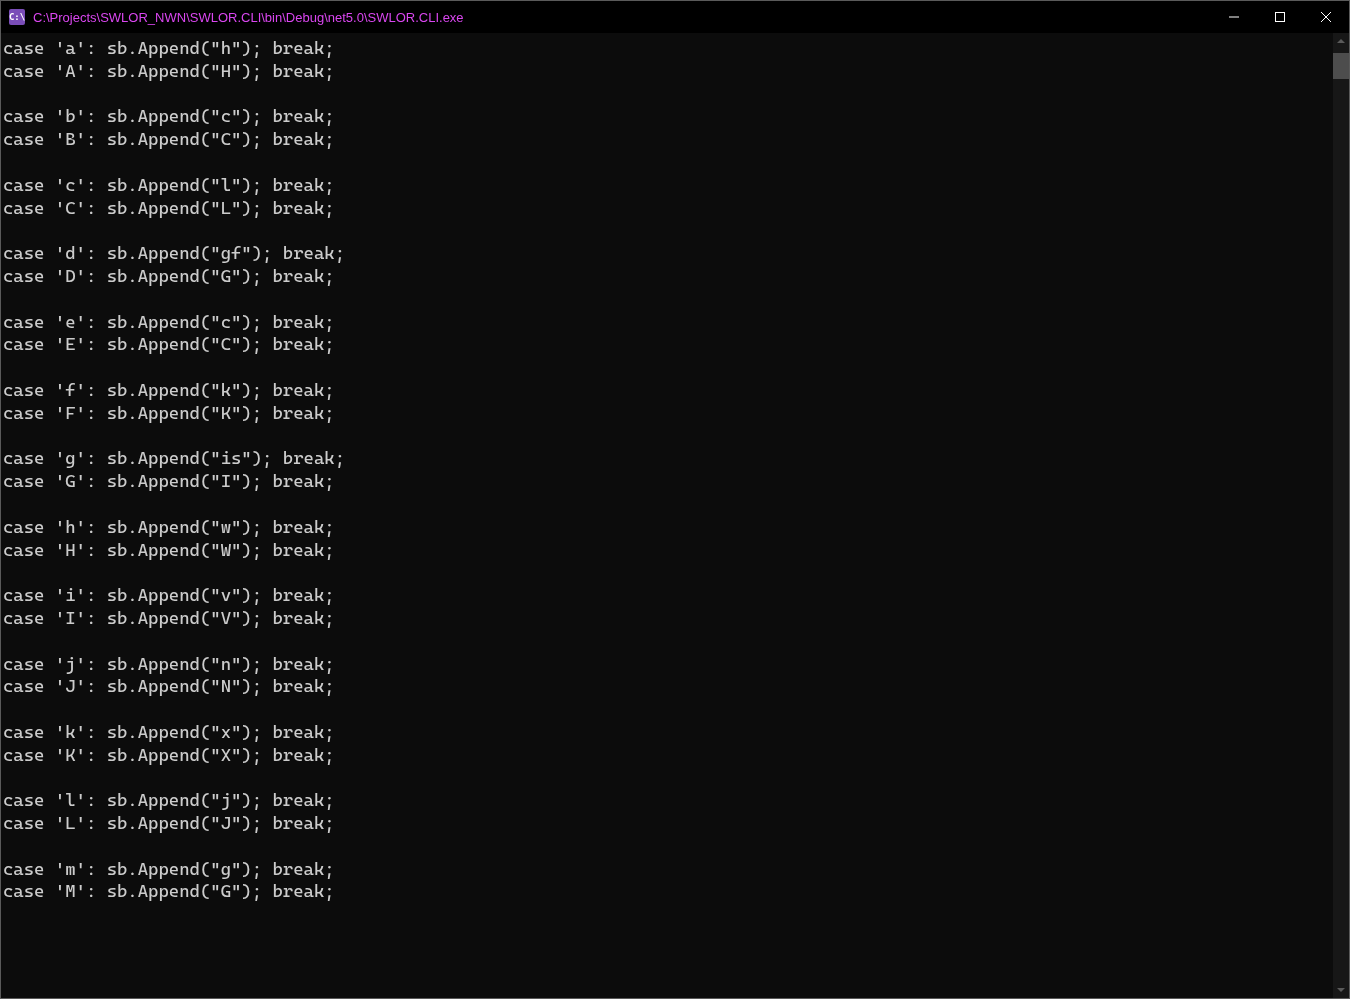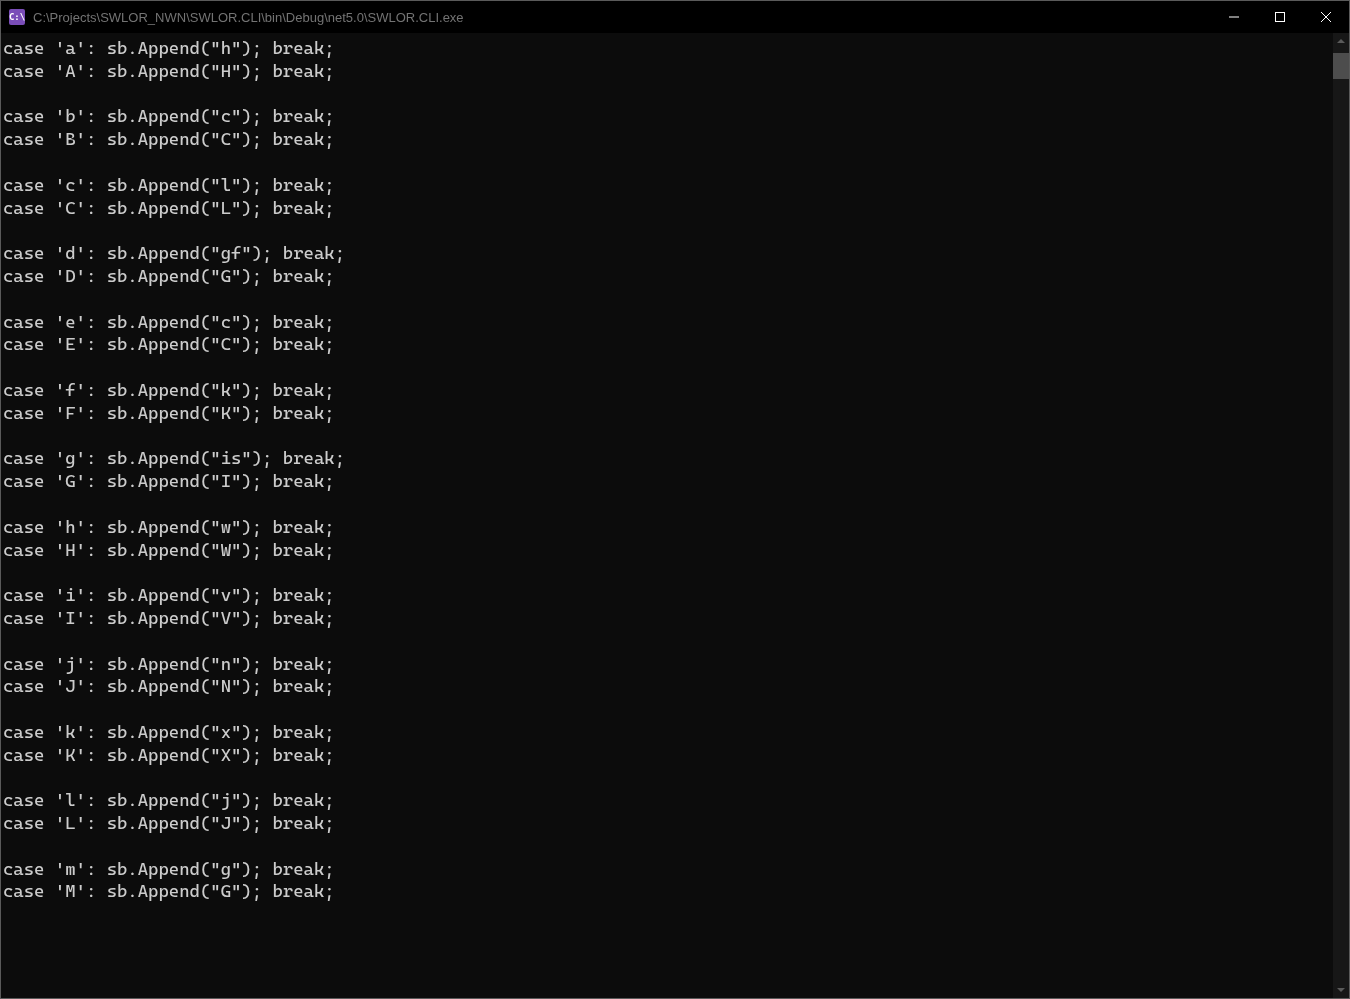--- a/index.html
+++ b/index.html
@@ -44,21 +44,21 @@
       border-radius: 2px;
       display: flex;
       align-items: center;
       justify-content: center;
       font-size: 9px;
       color: #fff;
       font-weight: bold;
       font-family: monospace;
     }
     .title-text {
-      color: #737373;
+      color: #d946ef;
       font-size: 13px;
       white-space: nowrap;
     }
     .window-controls {
       display: flex;
       height: 100%;
     }
     .ctrl-btn {
       width: 46px;
       height: 32px;

